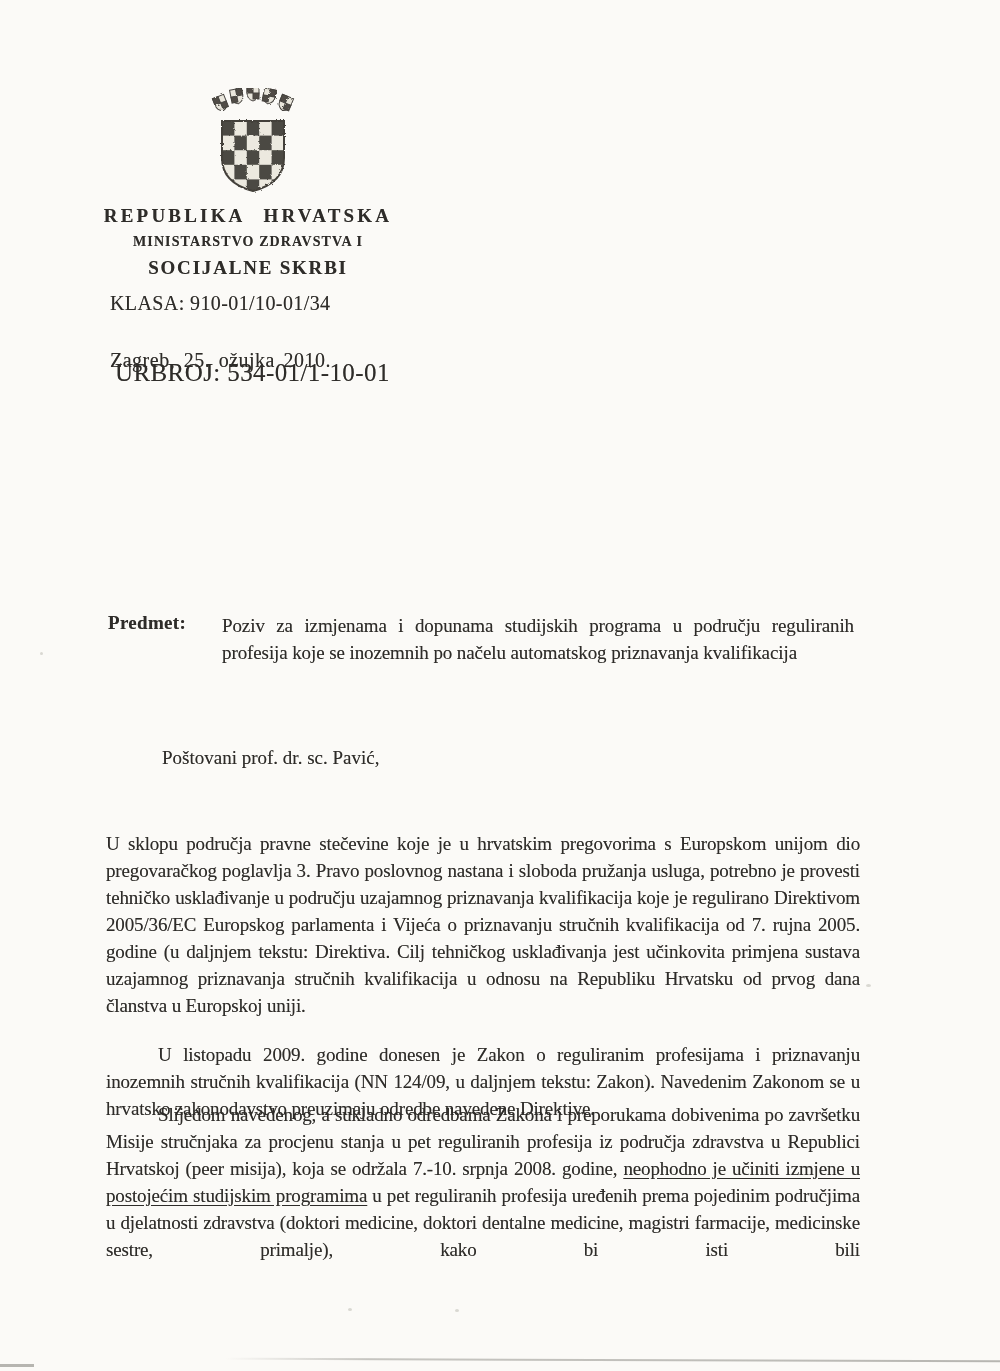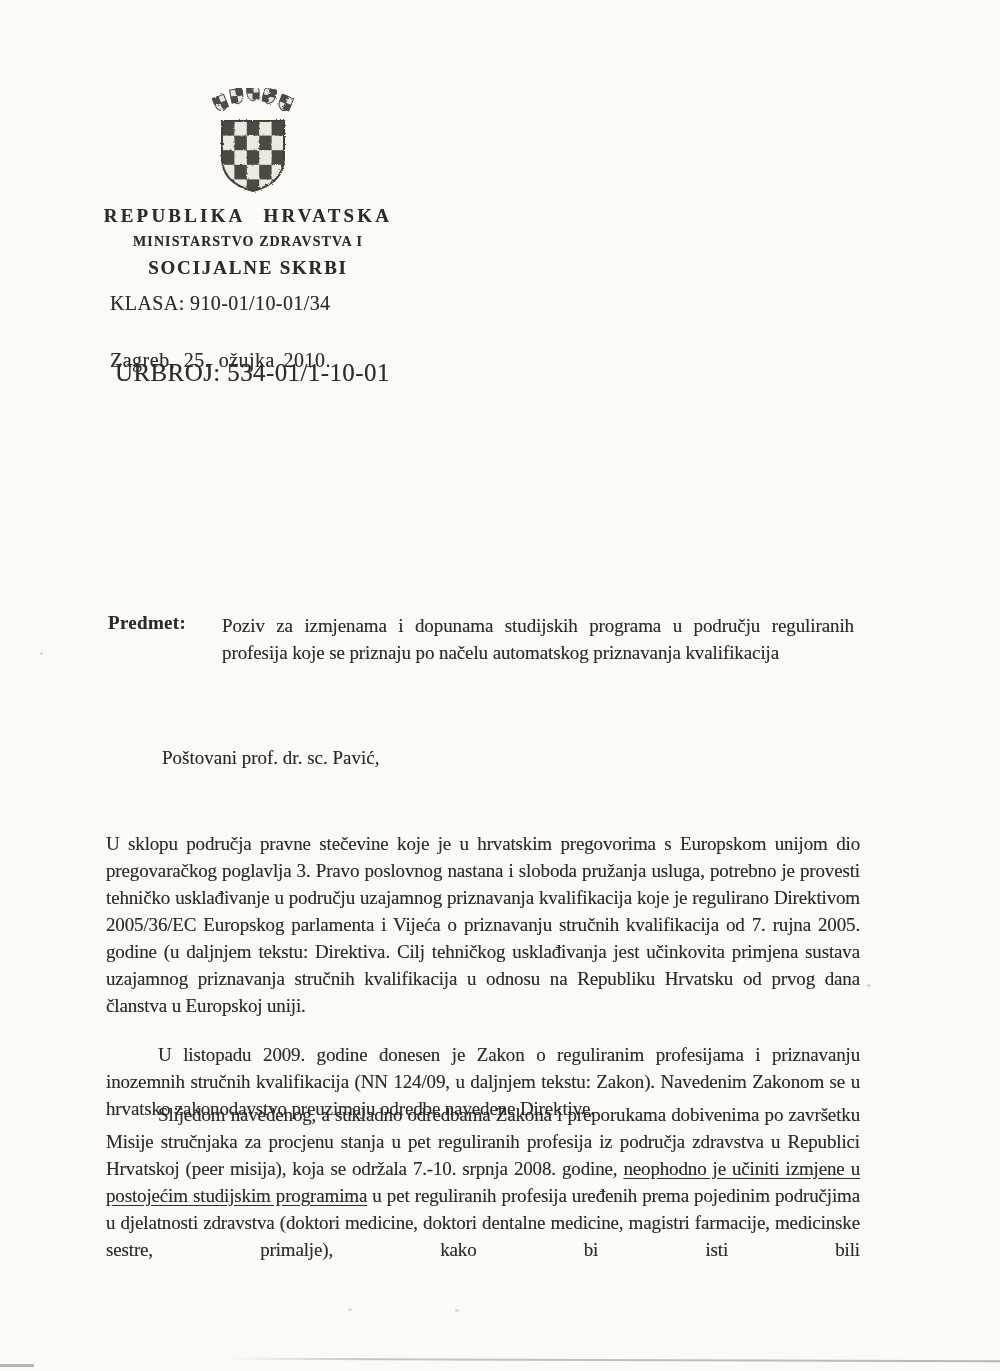--- a/index.html
+++ b/index.html
@@ -173,21 +173,21 @@
     <div class="gov-republic">REPUBLIKA HRVATSKA</div>
     <div class="gov-ministry-1">MINISTARSTVO ZDRAVSTVA I</div>
     <div class="gov-ministry-2">SOCIJALNE SKRBI</div>
   </div>
   <div class="abs klasa">KLASA: 910-01/10-01/34</div>
   <div class="abs urbroj">URBROJ: 534-01/1-10-01</div>
   <div class="abs dateline">Zagreb, 25. ožujka 2010.</div>
 
 
   <div class="abs subject-label">Predmet:</div>
-  <div class="abs subject-text">Poziv za izmjenama i dopunama studijskih programa u području reguliranih profesija koje se priznaju po načelu automatskog priznavanja kvalifikacija</div>
+  <div class="abs subject-text">Poziv za izmjenama i dopunama studijskih programa u području reguliranih profesija koje se inozemnih po načelu automatskog priznavanja kvalifikacija</div>
 
   <div class="abs salutation">Poštovani prof. dr. sc. Pavić,</div>
 
   <div class="abs para p1">U sklopu područja pravne stečevine koje je u hrvatskim pregovorima s Europskom unijom dio pregovaračkog poglavlja 3. Pravo poslovnog nastana i sloboda pružanja usluga, potrebno je provesti tehničko usklađivanje u području uzajamnog priznavanja kvalifikacija koje je regulirano Direktivom 2005/36/EC Europskog parlamenta i Vijeća o priznavanju stručnih kvalifikacija od 7. rujna 2005. godine (u daljnjem tekstu: Direktiva. Cilj tehničkog usklađivanja jest učinkovita primjena sustava uzajamnog priznavanja stručnih kvalifikacija u odnosu na Republiku Hrvatsku od prvog dana članstva u Europskoj uniji.</div>
   <div class="abs para p2">U listopadu 2009. godine donesen je Zakon o reguliranim profesijama i priznavanju inozemnih stručnih kvalifikacija (NN 124/09, u daljnjem tekstu: Zakon). Navedenim Zakonom se u hrvatsko zakonodavstvo preuzimaju odredbe navedene Direktive.</div>
   <div class="abs para p3"><span>Slijedom navedenog, a sukladno odredbama Zakona i preporukama dobivenima po završetku Misije stručnjaka za procjenu stanja u pet reguliranih profesija iz područja zdravstva u Republici Hrvatskoj (peer misija), koja se održala 7.-10. srpnja 2008. godine, </span><span class="u">neophodno je učiniti izmjene u postojećim studijskim programima</span><span> u pet reguliranih profesija uređenih prema pojedinim područjima u djelatnosti zdravstva (doktori medicine, doktori dentalne medicine, magistri farmacije, medicinske sestre, primalje), kako bi isti bili</span></div>
 
   <div class="abs scan-bottom-line"></div>
   <div class="abs scan-corner-mark"></div>
   <div class="abs speck speck1"></div>

